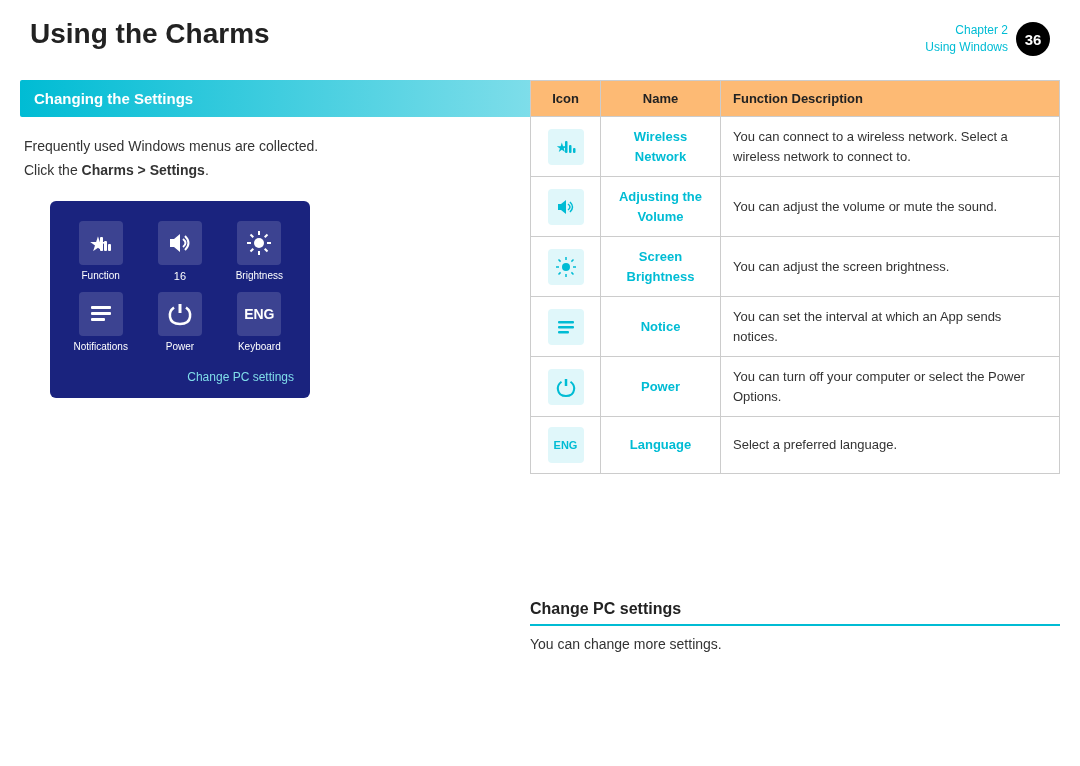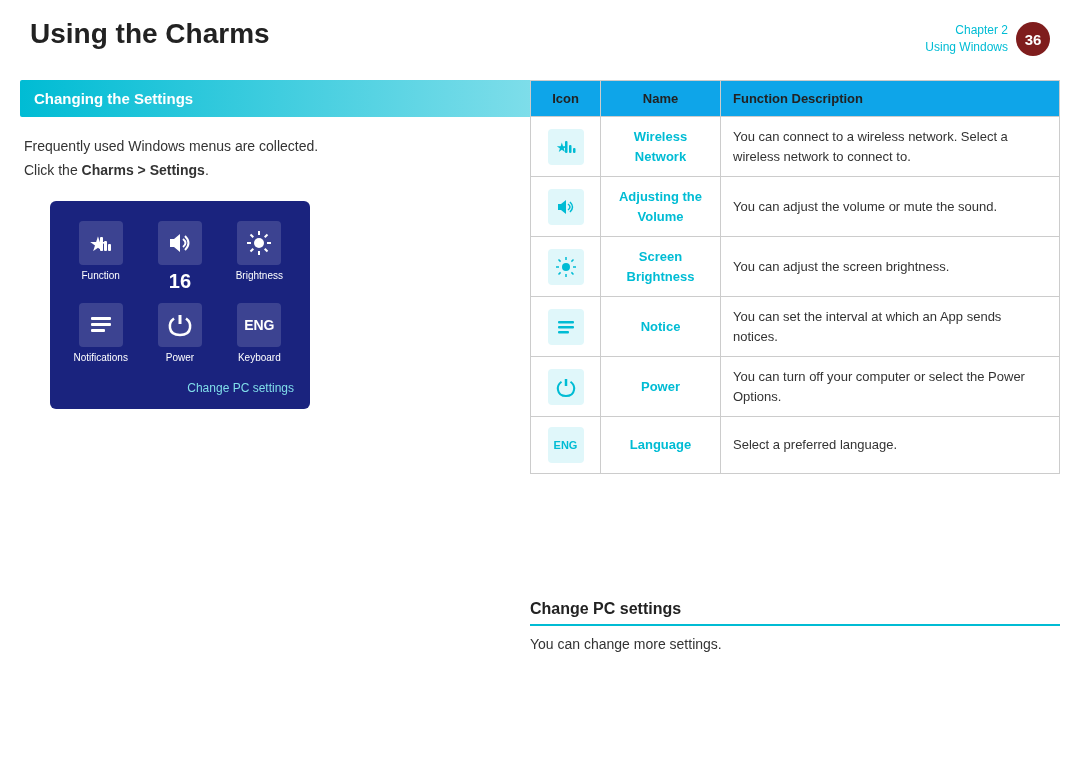--- a/index.html
+++ b/index.html
@@ -30,21 +30,21 @@
       gap: 8px;
       padding-top: 4px;
     }
     .chapter-text {
       text-align: right;
       font-size: 12px;
       color: #00bcd4;
       line-height: 1.4;
     }
     .chapter-badge {
-      background: #7f1d1d;
+      background: #000000;
       color: #fff;
       border-radius: 50%;
       width: 34px;
       height: 34px;
       display: flex;
       align-items: center;
       justify-content: center;
       font-size: 15px;
       font-weight: bold;
     }
@@ -113,22 +113,22 @@
     }
 
     .settings-label {
       color: #fff;
       font-size: 10px;
       text-align: center;
     }
 
     .settings-number {
       color: #fff;
-      font-size: 20px;
-      font-weight: bold;
+      font-size: 11px;
+      font-weight: normal;
     }
 
     .change-pc-link {
       color: #80deea;
       font-size: 12px;
       text-align: right;
       display: block;
       margin-top: 6px;
       text-decoration: none;
     }
@@ -141,21 +141,21 @@
       width: 530px;
     }
 
     .info-table {
       width: 100%;
       border-collapse: collapse;
       font-size: 13px;
     }
 
     .info-table th {
-      background: #0ea5e9;
+      background: #fdba74;
       border: 1px solid #ccc;
       padding: 10px 12px;
       text-align: left;
       font-weight: bold;
       color: #222;
     }
 
     .info-table th:first-child {
       width: 70px;
       text-align: center;

